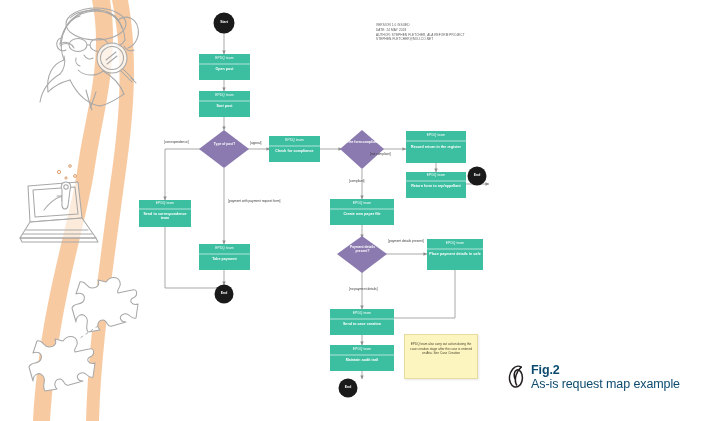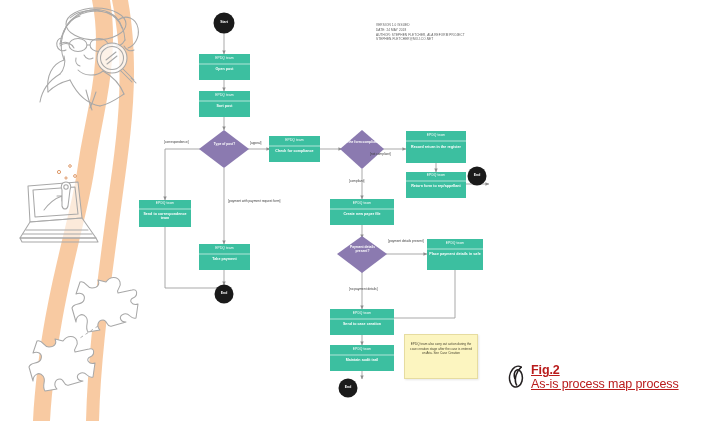--- a/index.html
+++ b/index.html
@@ -86,21 +86,21 @@
 
   
   #caption {
     position: absolute;
     left: 507px; top: 363px;
     display: flex;
     align-items: flex-start;
     gap: 5px;
   }
   #caption .clip { width: 19px; height: 24px; flex: 0 0 auto; margin-top: 2px; }
-  #caption .cap-text { color: #b91c1c; text-decoration: underline; }
+  #caption .cap-text { color: #0c4a6e; }
   #caption .fig-num { font-size: 12.5px; font-weight: bold; line-height: 1.12; letter-spacing: -0.1px; }
   #caption .fig-desc { font-size: 12.5px; line-height: 1.12; letter-spacing: -0.1px; }
 </style>
 </head>
 <body>
 
 <div id="page">
 
   <div id="art">
     <svg width="175" height="421" viewBox="0 0 175 421" xmlns="http://www.w3.org/2000/svg">
@@ -329,17 +329,17 @@
     <div class="note-text">EPDQ team also carry out action during the case creation stage after the case is entered on Aria. See Case Creation</div>
   </div>
 
   <div id="caption">
     <svg class="clip" viewBox="0 0 19 24">
       <path d="M14.2,2.2 C11.6,0.4 8.0,1.2 5.6,4.2 C2.6,8.0 1.6,13.6 3.4,17.8 C5.0,21.6 8.6,23.2 11.6,21.2 C14.8,19.0 16.2,14.0 15.0,9.6 C14.0,6.0 11.6,4.0 9.4,5.2 C7.2,6.4 6.6,10.2 7.8,13.4" fill="none" stroke="#231f20" stroke-width="1.55" stroke-linecap="round"></path>
       <path d="M14.2,2.2 C12.0,4.0 10.0,7.0 9.0,10.4 C8.0,14.0 8.2,17.6 9.6,20.0" fill="none" stroke="#231f20" stroke-width="1.55" stroke-linecap="round"></path>
     </svg>
     <div class="cap-text">
       <div class="fig-num">Fig.2</div>
-      <div class="fig-desc">As-is process map process</div>
+      <div class="fig-desc">As-is request map example</div>
     </div>
   </div>
 
 </div>
 
 </body></html>

